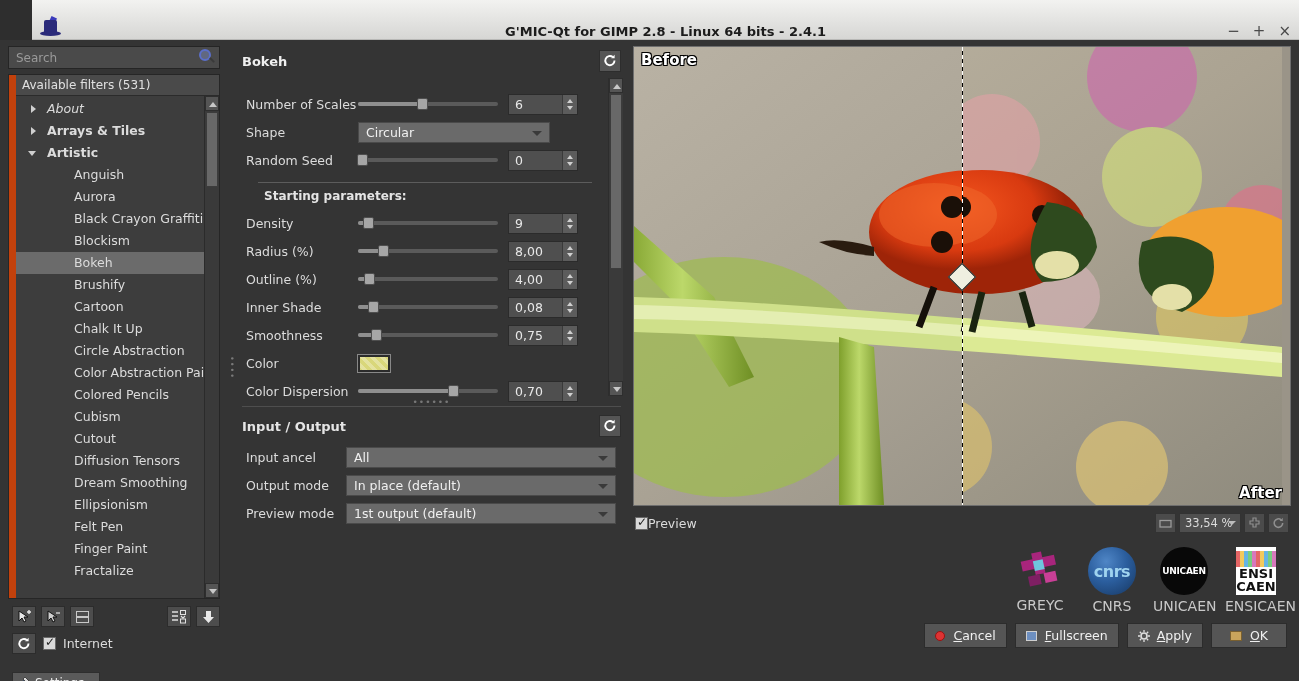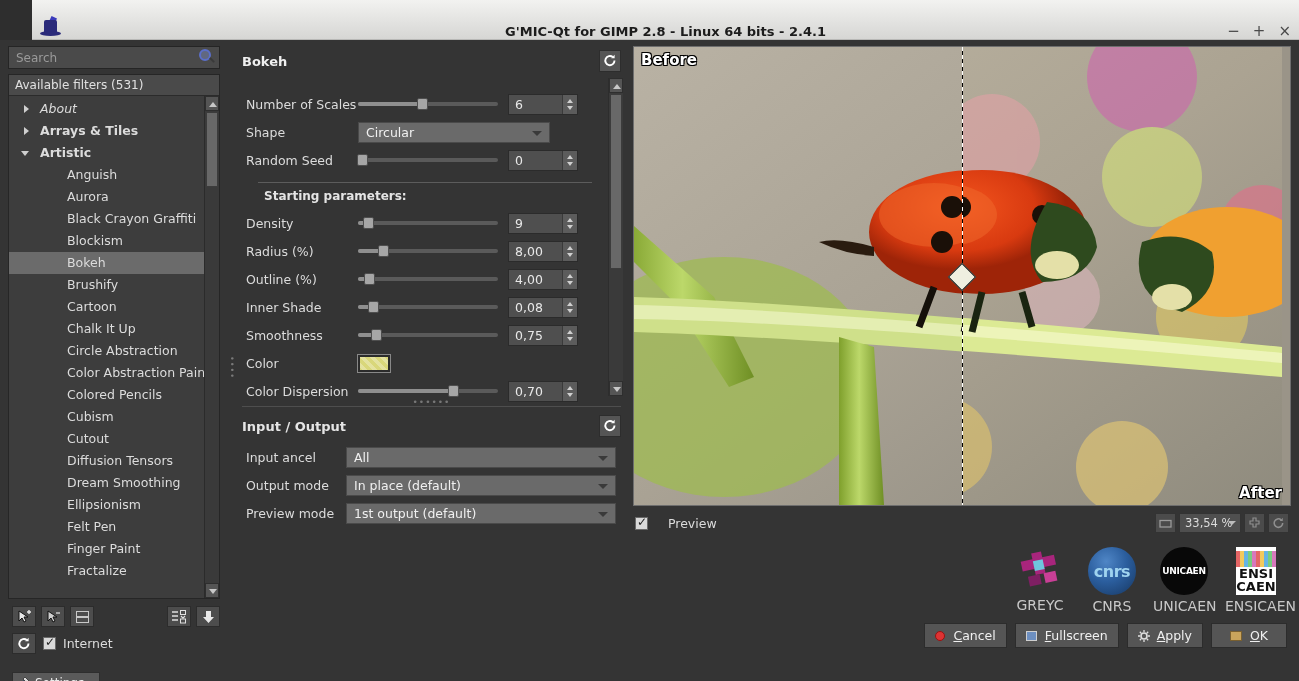--- a/index.html
+++ b/index.html
@@ -71,22 +71,22 @@
     border: 2px solid #5b6fc9; border-radius: 50%;
     background: rgba(140,160,230,0.35);
   }
   .search-icon .handle {
     position: absolute; left: 10px; top: 10px; width: 6px; height: 2px;
     background: #3a3a3a; transform: rotate(45deg);
   }
 
   .filters-panel {
     flex: 1 1 auto; display: flex; flex-direction: column;
-    border: 1px solid #262626; background: #7f1d1d;
-    min-height: 0; position: relative;
+    border: 1px solid #262626; background: #c2410c;
+    min-height: 0; position: relative; padding-left: 7px;
   }
   .filters-header {
     background: #4a4a4a; color: #e0e0e0;
     padding: 3px 6px; font-size: 12px;
     border-bottom: 1px solid #2b2b2b;
   }
   .tree-area { flex: 1 1 auto; overflow: hidden; position: relative; background: #3d3d3d; }
   .tree {
     padding: 2px 0 0 0;
   }
@@ -314,21 +314,21 @@
     position: absolute; left: 50%; top: 220px;
     width: 20px; height: 20px; margin-left: -10px;
     background: #efefe0; border: 1px solid #111;
     transform: rotate(45deg); z-index: 26;
   }
 
   .preview-bottom {
     height: 34px; display: flex; align-items: center;
     padding: 0 2px;
   }
-  .preview-chk-row { display: flex; align-items: center; gap: 20px; }
+  .preview-chk-row { display: flex; align-items: center; gap: 0; }
   .preview-chk-row .lbl { font-size: 12.5px; color: #dcdcdc; }
   .zoom-group { margin-left: auto; display: flex; align-items: center; gap: 3px; }
   .zbtn {
     width: 21px; height: 20px; background: #4b4b4b;
     border: 1px solid #333; display: flex; align-items: center; justify-content: center;
     cursor: default;
   }
   .zoom-field {
     width: 62px; height: 20px; background: #4f4f4f;
     border: 1px solid #333; display: flex; align-items: center;

